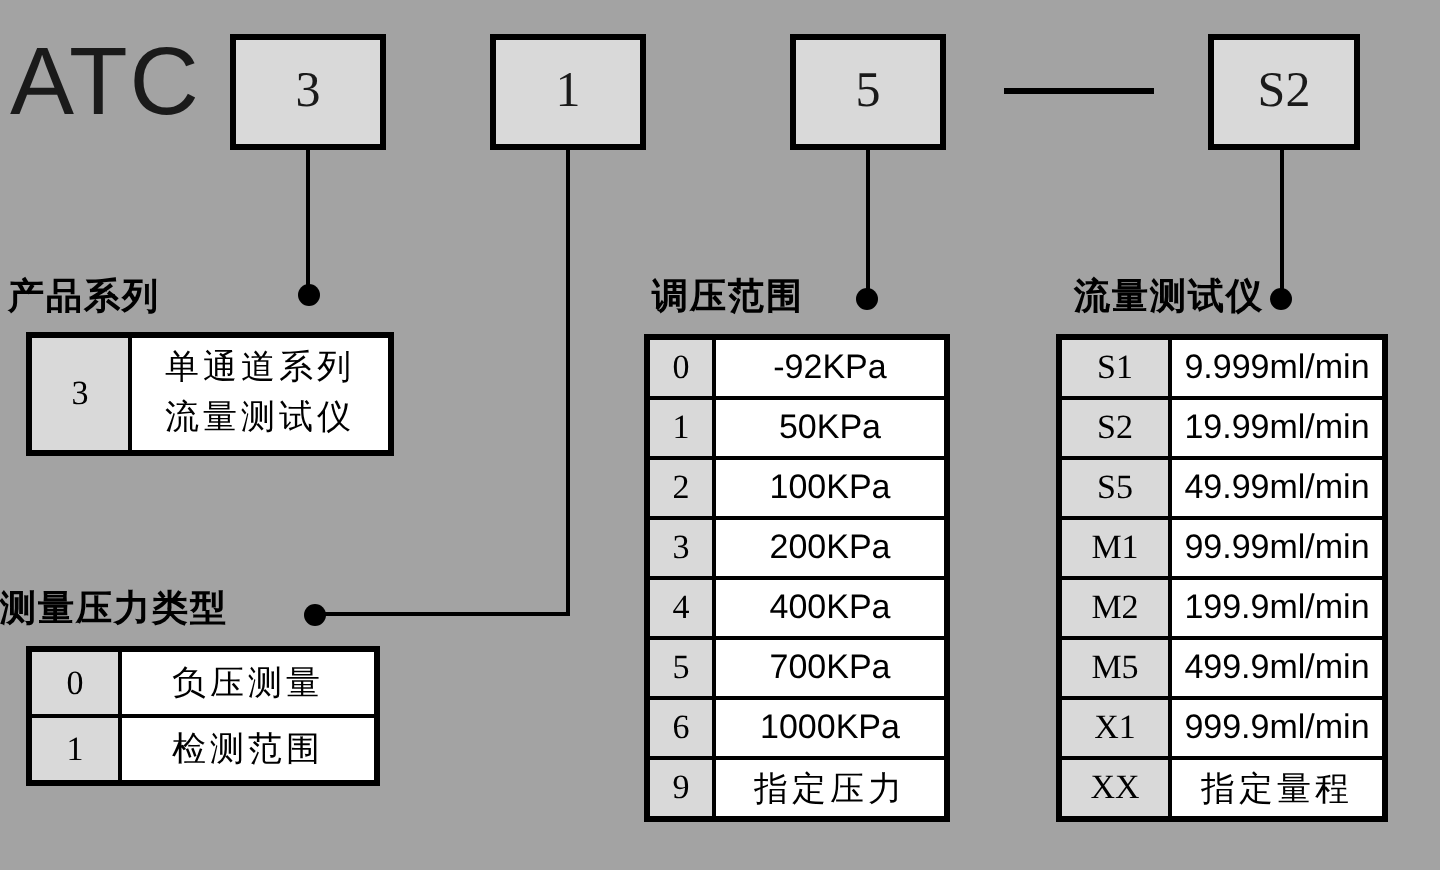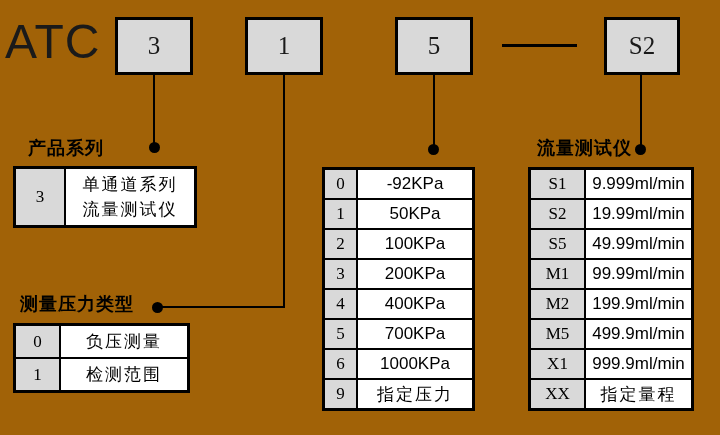--- a/index.html
+++ b/index.html
@@ -1,21 +1,21 @@
 <!DOCTYPE html>
 <html style="--box-fill: #d9d9d9; --line: #000000;"><head>
 <meta charset="utf-8">
 <style>
   :root{
     --box-fill:#d9d9d9;
     --line:#000000;
   }
   html,body{margin:0;padding:0;background:#ffffff;}
   .canvas{
-    position:relative;width:720px;height:435px;background:#a16207;
+    position:relative;width:720px;height:435px;background:#a3a3a3;
     font-family:"DejaVu Sans","Liberation Sans",sans-serif;color:#000;
     overflow:hidden;
   }
   .brand{
     position:absolute;left:5px;top:14px;
     font-family:"Liberation Sans",sans-serif;
     font-size:48px;font-weight:400;letter-spacing:1px;color:#1a1a1a;
   }
   .code-box{
     position:absolute;top:17px;width:72px;height:52px;
@@ -79,23 +79,24 @@
   <div class="vline" style="left:283px;top:72px;height:236px;"></div>
   <div class="hline" style="left:158px;top:306px;width:127px;"></div>
   <div class="dot" style="left:152px;top:302px;"></div>
 
   <div class="vline" style="left:433px;top:72px;height:75px;"></div>
   <div class="dot" style="left:428px;top:144px;"></div>
 
   <div class="vline" style="left:640px;top:72px;height:75px;"></div>
   <div class="dot" style="left:635px;top:144px;"></div>
 
-  <div class="section-title" style="left:28px;top:136px;">产品系列</div>
+  <div class="section-title" style="left:4px;top:136px;">产品系列</div>
+  <div class="section-title" style="left:326px;top:136px;">调压范围</div>
   <div class="section-title" style="left:537px;top:136px;">流量测试仪</div>
-  <div class="section-title" style="left:20px;top:292px;">测量压力类型</div>
+  <div class="section-title" style="left:0;top:292px;">测量压力类型</div>
 
   <table class="tbl" style="left:13px;top:166px;width:184px;">
     <tbody>
         <tr class="r56">
       <td class="code" style="width:48px;">3</td>
       <td class="val cn pre">单通道系列
 流量测试仪</td>
     </tr>
   </tbody>
     </table>

